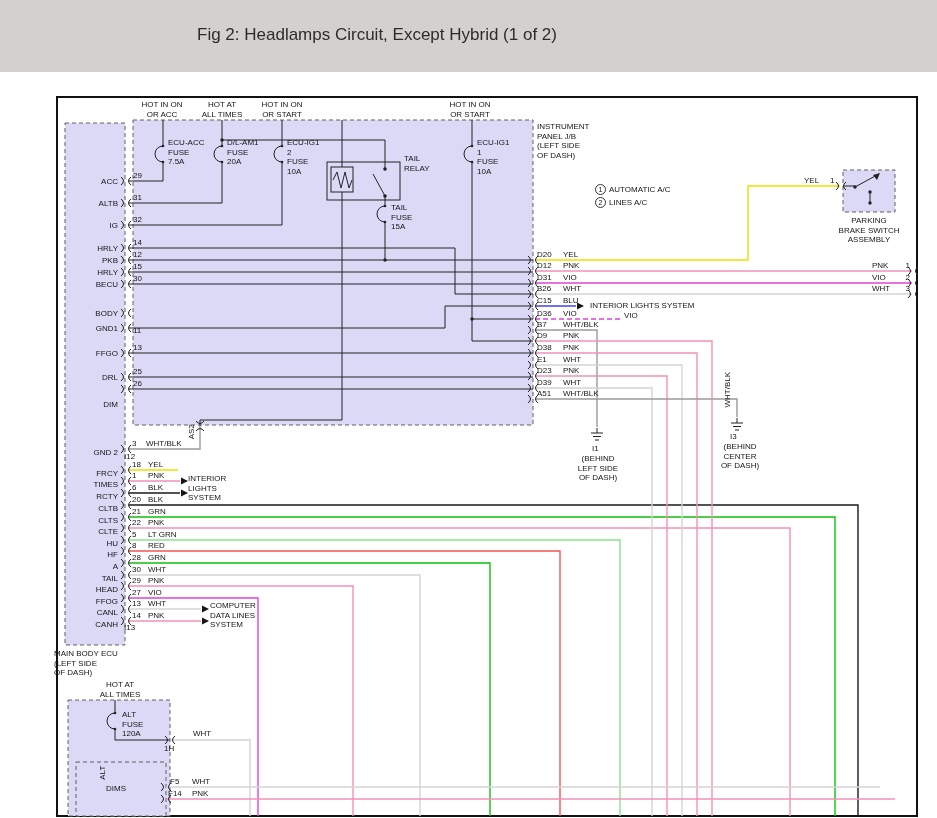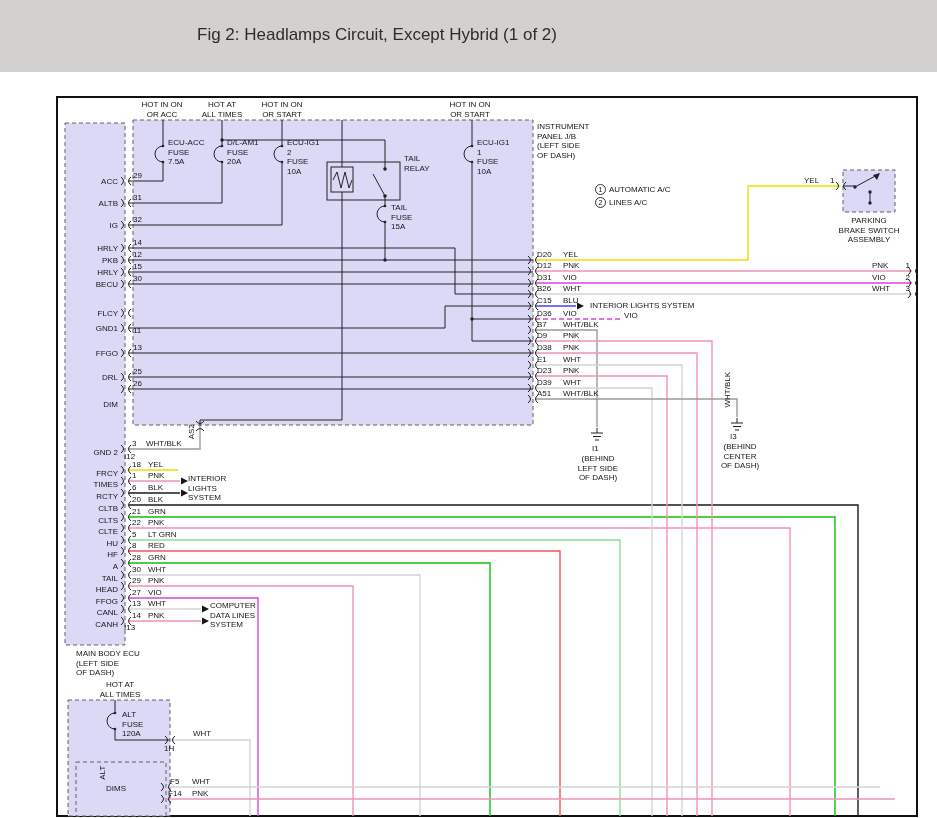--- a/index.html
+++ b/index.html
@@ -298,21 +298,21 @@
 DATA LINES
 SYSTEM</div>
 
 <div class="lb ra" style="left:58px;top:177px;width:60px">ACC</div>
 <div class="lb ra" style="left:58px;top:199px;width:60px">ALTB</div>
 <div class="lb ra" style="left:58px;top:221px;width:60px">IG</div>
 <div class="lb ra" style="left:58px;top:244px;width:60px">HRLY</div>
 <div class="lb ra" style="left:58px;top:256px;width:60px">PKB</div>
 <div class="lb ra" style="left:58px;top:268px;width:60px">HRLY</div>
 <div class="lb ra" style="left:58px;top:280px;width:60px">BECU</div>
-<div class="lb ra" style="left:58px;top:309px;width:60px">FLCY</div>
+<div class="lb ra" style="left:58px;top:309px;width:60px">BODY</div>
 <div class="lb ra" style="left:58px;top:324px;width:60px">GND1</div>
 <div class="lb ra" style="left:58px;top:349px;width:60px">FFGO</div>
 <div class="lb ra" style="left:58px;top:373px;width:60px">DRL</div>
 <div class="lb ra" style="left:58px;top:400px;width:60px">DIM</div>
 
 <div class="lb" style="left:133px;top:171px;width:20px">29</div>
 <div class="lb" style="left:133px;top:193px;width:20px">31</div>
 <div class="lb" style="left:133px;top:215px;width:20px">32</div>
 <div class="lb" style="left:133px;top:238px;width:20px">14</div>
 <div class="lb" style="left:133px;top:250px;width:20px">12</div>
@@ -368,21 +368,21 @@
 <div class="lb" style="left:132px;top:599px;width:14px">13</div>
 <div class="lb" style="left:148px;top:599px">WHT</div>
 <div class="lb" style="left:132px;top:611px;width:14px">14</div>
 <div class="lb" style="left:148px;top:611px">PNK</div>
 
 <div class="lb" style="left:124px;top:452px">I12</div>
 <div class="lb" style="left:124px;top:623px">I13</div>
 <div class="lb ctr rot" style="left:180px;top:427px;width:24px">AS2</div>
 <div class="lb" style="left:164px;top:744px">1H</div>
 
-<div class="lb" style="left:76px;top:649px">MAIN BODY ECU
+<div class="lb" style="left:54px;top:649px">MAIN BODY ECU
 (LEFT SIDE
 OF DASH)</div>
 
 <div class="lb" style="left:122px;top:710px">ALT
 FUSE
 120A</div>
 <div class="lb" style="left:193px;top:729px">WHT</div>
 <div class="lb ctr rot" style="left:91px;top:768px;width:24px">ALT</div>
 <div class="lb" style="left:106px;top:784px">DIMS</div>
 <div class="lb" style="left:170px;top:777px;width:18px">F5</div>

